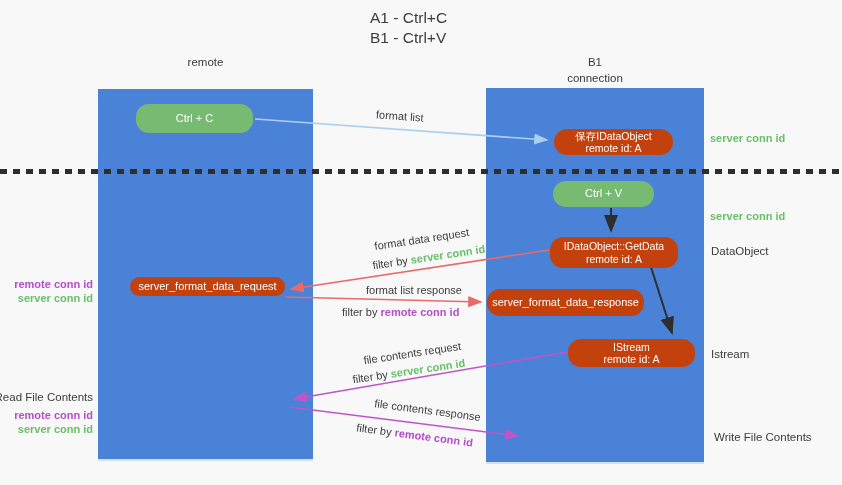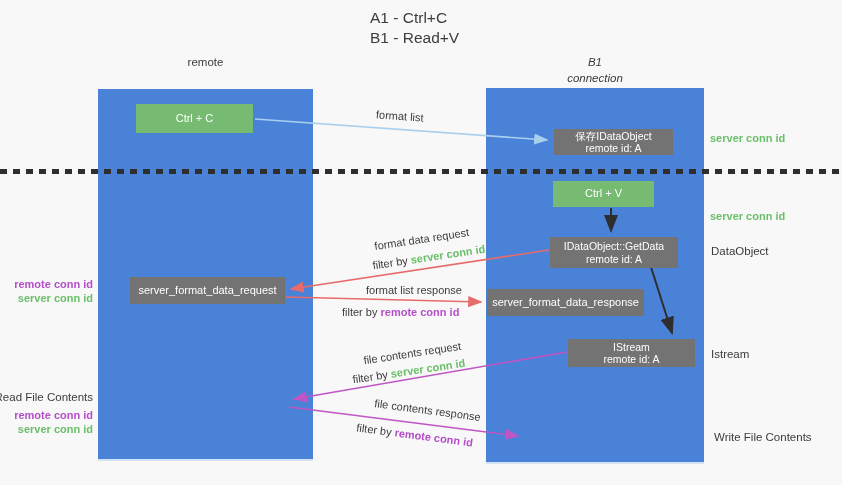--- a/index.html
+++ b/index.html
@@ -12,49 +12,49 @@
   .col-header { position:absolute; text-align:center; font-size:11.5px; color:#3b3b3b; line-height:1.35; }
   .column { position:absolute; background:#4a82d8; box-shadow:0 2px 0 #d4e2f5; }
   .dash-line {
     position:absolute; left:0; top:169px; width:842px; height:5px; z-index:5;
     background:repeating-linear-gradient(90deg,#2e2e2e 0 7px, transparent 7px 13px);
   }
   svg.arrows { position:absolute; left:0; top:0; z-index:4; pointer-events:none; }
   .node {
     position:absolute; z-index:6; display:flex; flex-direction:column;
     align-items:center; justify-content:center; color:#fff; text-align:center;
-    font-size:11px; line-height:1.2; white-space:nowrap;
+    font-size:11px; line-height:1.2; white-space:nowrap;border-radius:13px;
   }
   .node.small { font-size:10.5px; line-height:1.18; }
-  .node.orange { background:#737373; }
+  .node.orange { background:#c2410c; }
   .node.green  { background:#77bb72; }
   .elabel { position:absolute; z-index:6; font-size:11px; color:#3d3d3d; white-space:nowrap; }
   .key-green  { color:#6abf69; font-weight:bold; }
   .key-purple { color:#b44fc8; font-weight:bold; }
   .side { position:absolute; z-index:6; font-size:11px; white-space:nowrap; }
   .sgreen  { color:#6abf69; font-weight:bold; }
   .spurple { color:#b44fc8; font-weight:bold; }
   .sdark   { color:#3b3b3b; font-size:11.5px; }
   .left-stack { text-align:right; }
   .rot-n9  { transform:rotate(-8.5deg); transform-origin:center; }
   .rot-p4  { transform:rotate(4deg);    transform-origin:center; }
   .rot-p7  { transform:rotate(7.5deg);  transform-origin:center; }
 </style>
 </head>
 <body>
 
 <div class="stage">
 
   <div class="title-line" style="left:370px; top:9px;">A1 - Ctrl+C</div>
-  <div class="title-line" style="left:370px; top:29px;">B1 - Read+V</div>
+  <div class="title-line" style="left:370px; top:29px;">B1 - Ctrl+V</div>
 
   <div class="col-header" style="left:98px;  top:55px; width:215px;">
     <div>remote</div>
   </div>
-  <div class="col-header" style="left:486px; top:55px; width:218px;font-style:italic;">
+  <div class="col-header" style="left:486px; top:55px; width:218px;">
     <div>B1</div>
     <div>connection</div>
   </div>
 
   <div class="column" style="left:98px;  top:89px; width:215px; height:370px;"></div>
   <div class="column" style="left:486px; top:88px; width:218px; height:374px;"></div>
 
   <svg class="arrows" width="842" height="485">
     <defs>
       <marker id="m-blue" markerWidth="9" markerHeight="7" refX="8" refY="3.5" orient="auto">
@@ -77,21 +77,21 @@
     <line x1="286" y1="297" x2="481" y2="302" stroke="#e86b6b" stroke-width="1.6" marker-end="url(#m-red)"></line>
     <line x1="567" y1="352" x2="294" y2="399" stroke="#c055c5" stroke-width="1.6" marker-end="url(#m-magenta)"></line>
     <line x1="289" y1="407" x2="518" y2="436" stroke="#c055c5" stroke-width="1.6" marker-end="url(#m-magenta)"></line>
   </svg>
 
   <div class="dash-line"></div>
 
   <div class="node green" style="left:136px; top:104px; width:117px; height:29px;">
     <div>Ctrl + C</div>
   </div>
-  <div class="node orange" style="left:130px; top:277px; width:155px; height:27px;">
+  <div class="node orange" style="left:130px; top:277px; width:155px; height:19px;">
     <div>server_format_data_request</div>
   </div>
 
   <div class="node orange small" style="left:554px; top:129px; width:119px; height:26px;">
     <div>保存IDataObject</div>
     <div>remote id: A</div>
   </div>
   <div class="node green" style="left:553px; top:181px; width:101px; height:26px;">
     <div>Ctrl + V</div>
   </div>

